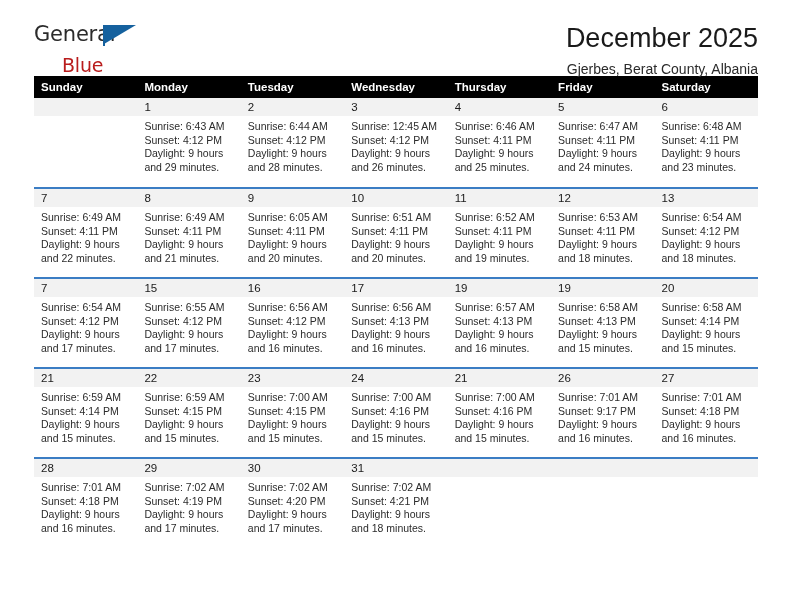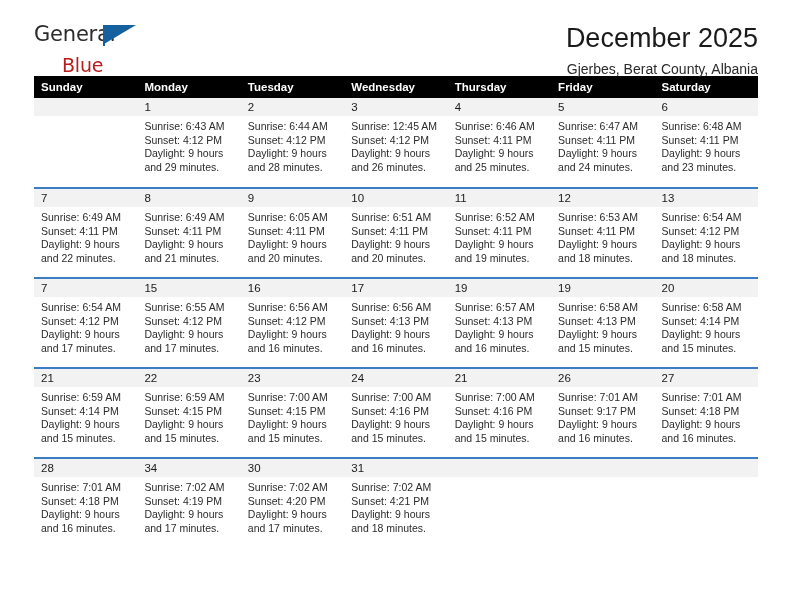--- a/index.html
+++ b/index.html
@@ -449,21 +449,21 @@
           <td>
             <div class="daynum">28</div>
             <div class="cell-body">
               <div class="cell-line">Sunrise: 7:01 AM</div>
               <div class="cell-line">Sunset: 4:18 PM</div>
               <div class="cell-line">Daylight: 9 hours</div>
               <div class="cell-line">and 16 minutes.</div>
             </div>
           </td>
           <td>
-            <div class="daynum">34</div>
+            <div class="daynum">29</div>
             <div class="cell-body">
               <div class="cell-line">Sunrise: 7:02 AM</div>
               <div class="cell-line">Sunset: 4:19 PM</div>
               <div class="cell-line">Daylight: 9 hours</div>
               <div class="cell-line">and 17 minutes.</div>
             </div>
           </td>
           <td>
             <div class="daynum">30</div>
             <div class="cell-body">

